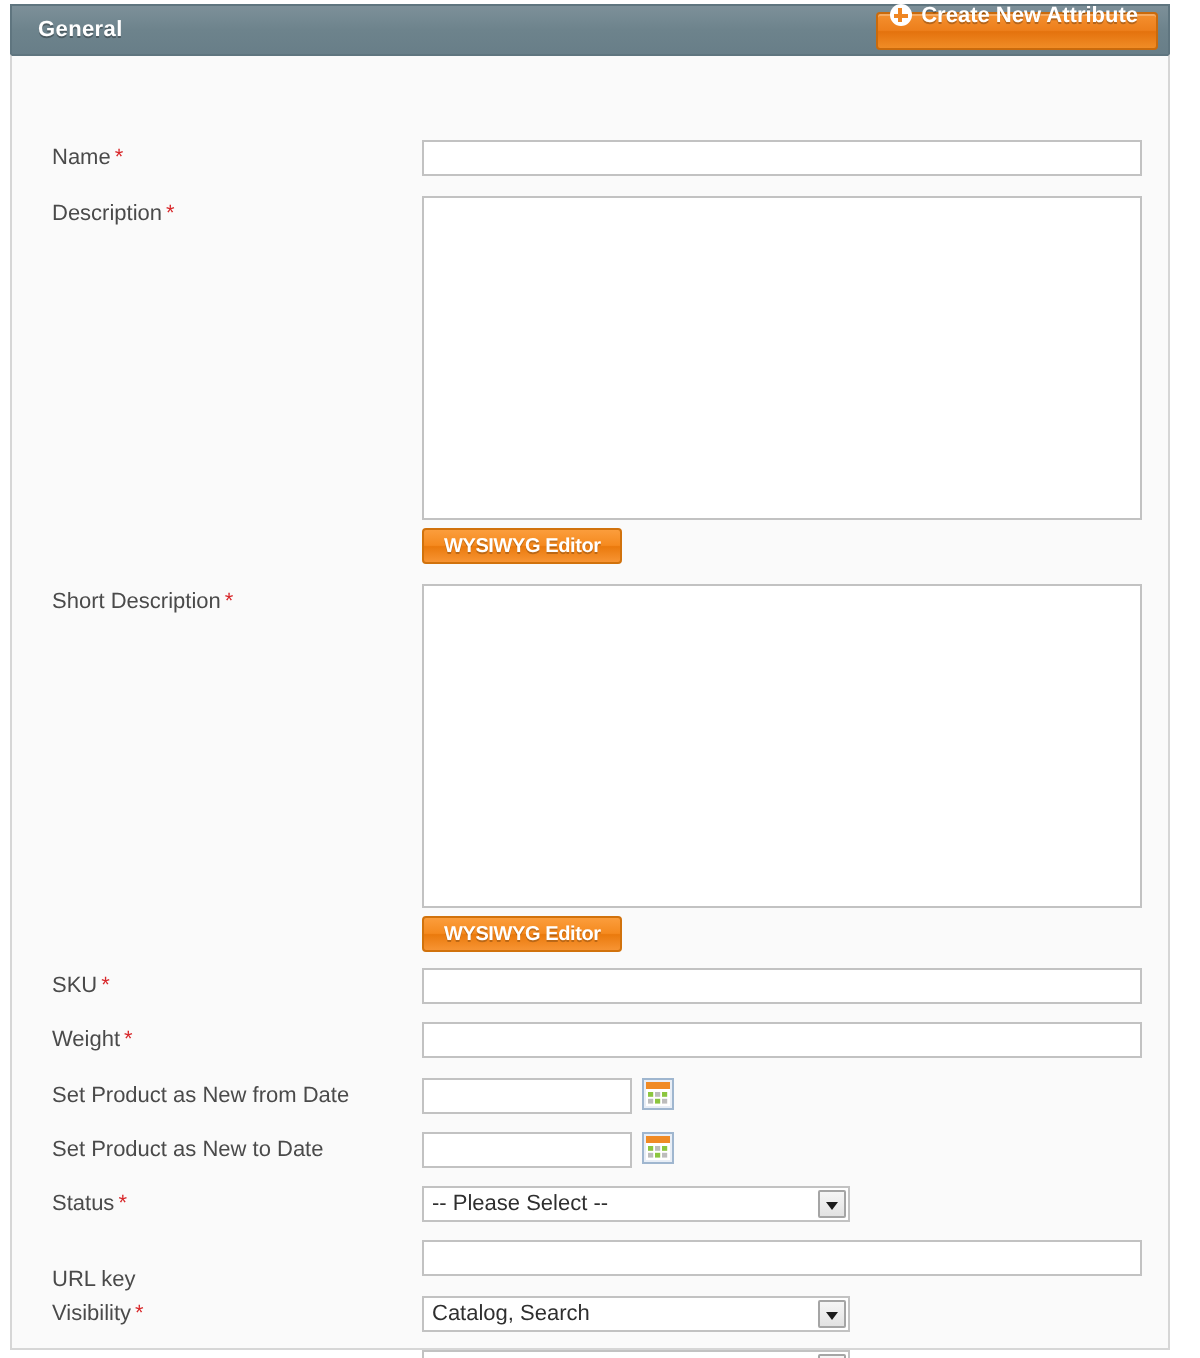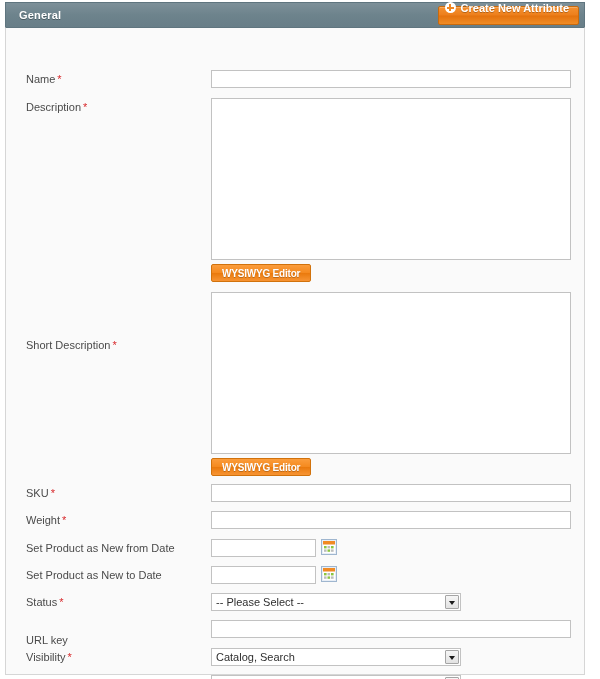--- a/index.html
+++ b/index.html
@@ -175,21 +175,21 @@
   .cal-inner {
     width: 100%;
     height: 100%;
     display: block;
   }
 
   
   .sel-wrap {
     position: absolute;
     left: 205px;
-    width: 250px;
+    width: 214px;
     height: 18px;
     box-sizing: border-box;
     background: #ffffff;
     border: 1px solid #c2c2c2;
     cursor: pointer;
   }
   .sel-val {
     position: absolute;
     left: 4px;
     top: 2px;
@@ -242,21 +242,21 @@
 
     <div class="row" style="top:70px;">
       <span class="lbl" style="top:3px;"><span>Description</span><span class="req">*</span></span>
       <textarea class="fld" style="top: 0px; height: 162px;"></textarea>
       <div class="wys-btn" style="top:166px;">
         <span class="wys-btn-label">WYSIWYG Editor</span>
       </div>
     </div>
 
     <div class="row" style="top:264px;">
-      <span class="lbl" style="top:3px;margin-top:44px;"><span>Short Description</span><span class="req">*</span></span>
+      <span class="lbl" style="top:3px;"><span>Short Description</span><span class="req">*</span></span>
       <textarea class="fld" style="top: 0px; height: 162px;"></textarea>
       <div class="wys-btn" style="top:166px;">
         <span class="wys-btn-label">WYSIWYG Editor</span>
       </div>
     </div>
 
     <div class="row" style="top:456px;">
       <span class="lbl" style="top:3px;"><span>SKU</span><span class="req">*</span></span>
       <input class="fld" type="text" style="top: 0px;" value="">
     </div>

